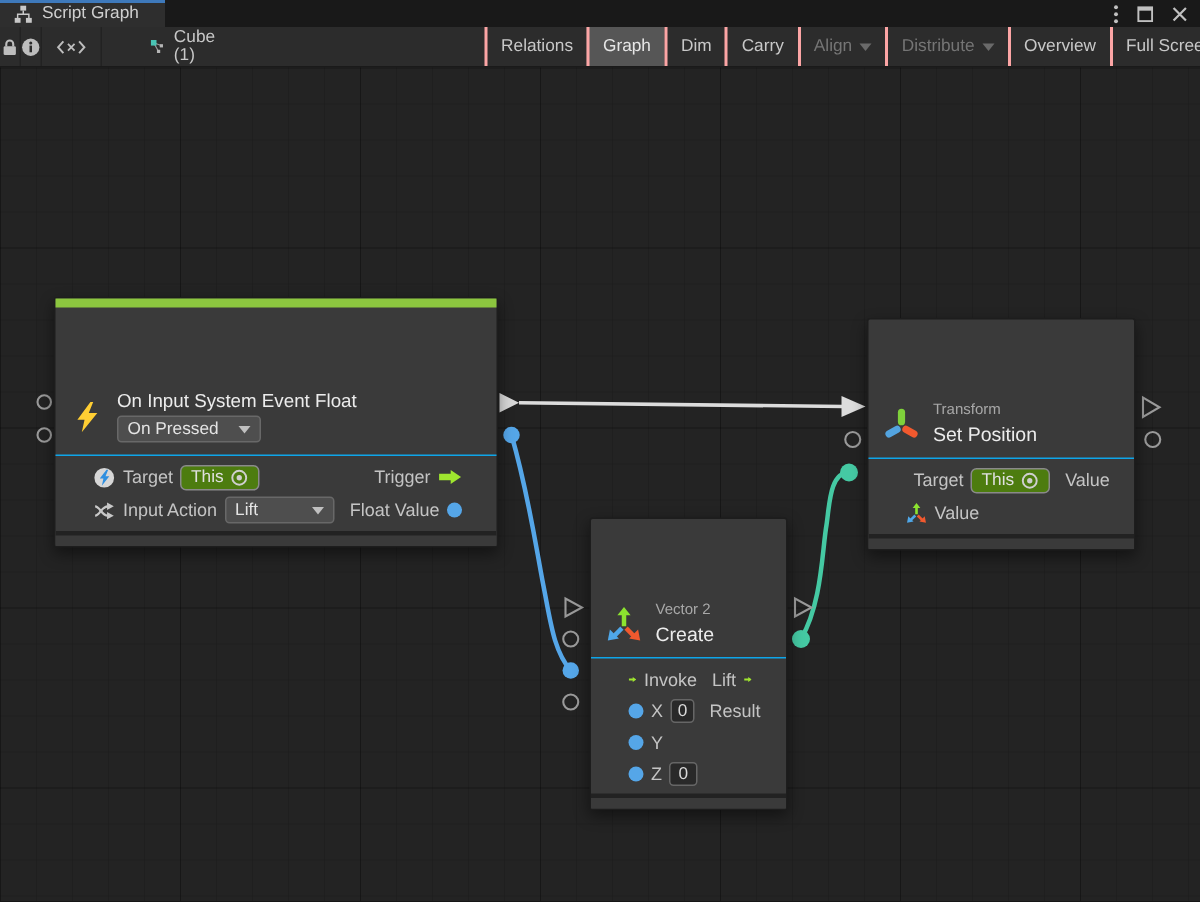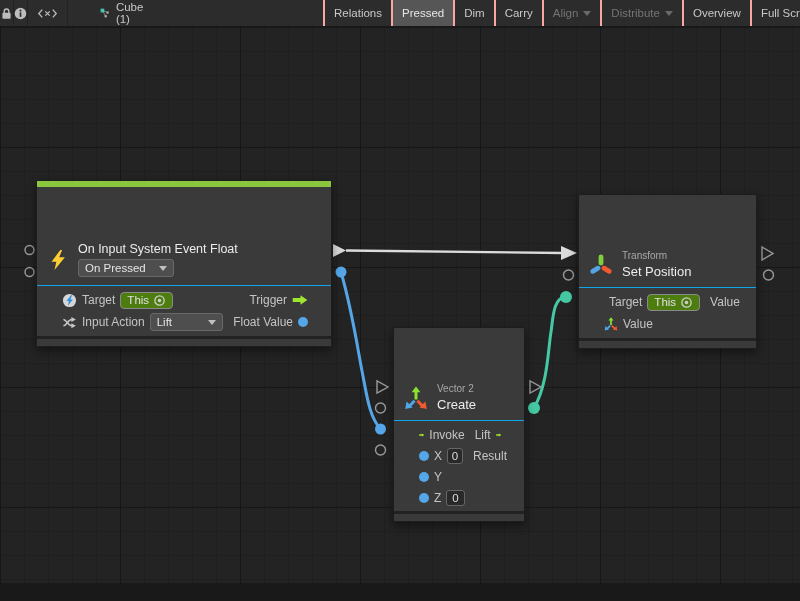--- a/index.html
+++ b/index.html
@@ -162,20 +162,40 @@
     </symbol>
     <symbol id="sym-target-pick" viewBox="0 0 14 14">
       <circle cx="7" cy="7" r="5" stroke="#cfcfcf" stroke-width="1.4" fill="none"></circle>
       <circle cx="7" cy="7" r="1.9" fill="#cfcfcf"></circle>
     </symbol>
   </defs>
 </svg>
 
 <div class="window">
 
+  <div class="tabbar">
+    <div class="tab">
+      <span class="tab-accent"></span>
+      <svg width="13" height="13">
+          <use href="#sym-orgchart"></use>
+        </svg>
+      <span>Script Graph</span>
+    </div>
+    <div class="win-controls">
+      <svg width="4" height="13">
+          <use href="#sym-kebab"></use>
+        </svg>
+      <svg width="11" height="11">
+          <use href="#sym-maximize"></use>
+        </svg>
+      <svg width="11" height="11">
+          <use href="#sym-close"></use>
+        </svg>
+    </div>
+  </div>
 
   <div class="toolbar">
     <button class="tbtn icon-btn">
       <svg width="13" height="13">
           <use href="#sym-lock"></use>
         </svg>
     </button>
     <button class="tbtn icon-btn">
       <svg width="13" height="13">
           <use href="#sym-info"></use>
@@ -195,21 +215,21 @@
     <div class="zoom-group">
       <span>Zoom</span>
       <div class="slider">
         <div class="slider-track"></div>
         <div class="slider-handle"></div>
       </div>
       <span>1x</span>
     </div>
     <div class="right-group">
       <button class="tbtn">Relations</button>
-      <button class="tbtn active">Pressed</button>
+      <button class="tbtn active">Graph</button>
       <button class="tbtn">Dim</button>
       <button class="tbtn">Carry</button>
       <button class="tbtn disabled">
         <span>Align</span>
         <span class="dd-arrow"></span>
       </button>
       <button class="tbtn disabled">
         <span>Distribute</span>
         <span class="dd-arrow"></span>
       </button>

